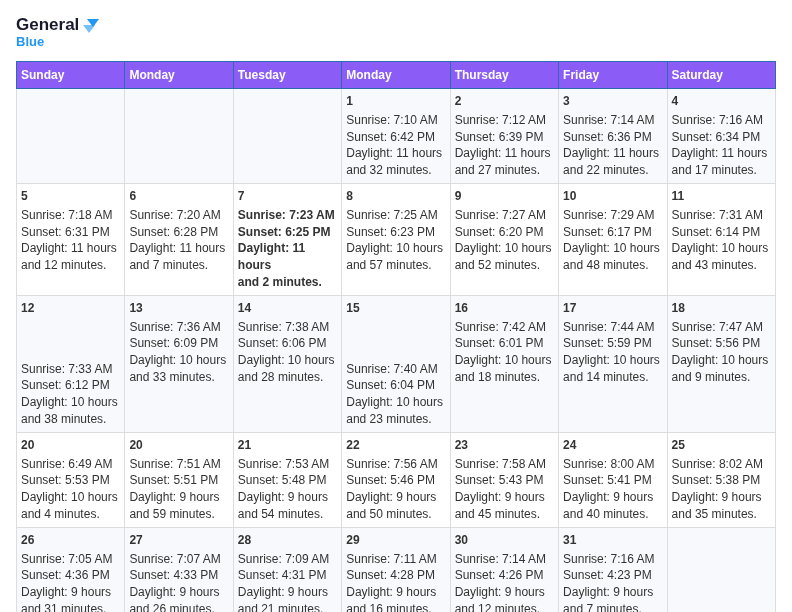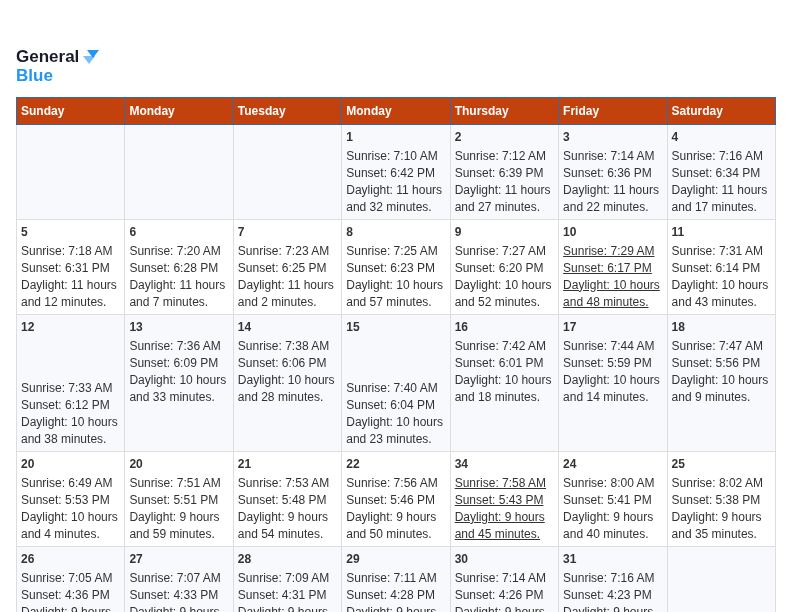--- a/index.html
+++ b/index.html
@@ -32,21 +32,21 @@
     .location {
       font-size: 14px;
       color: #555;
     }
     table {
       width: 100%;
       border-collapse: collapse;
       font-size: 11px;
     }
     thead th {
-      background-color: #c2410c;
+      background-color: #8b5cf6;
       color: #fff;
       padding: 6px 4px;
       text-align: left;
       font-size: 12px;
       font-weight: bold;
       border: 1px solid #2d6aaf;
     }
     tbody tr {
       border-bottom: 1px solid #ddd;
     }
@@ -79,28 +79,28 @@
     tbody tr:nth-child(odd) .empty-cell {
       background: #f7f9fc !important;
     }
   </style>
 </head>
 <body>
 
 <div class="header">
   <div class="logo">
   <div style="display:flex;flex-direction:column;line-height:1.1;">
-    <div style="display:flex;align-items:flex-start;margin-top:32px;">
+    <div style="display:flex;align-items:flex-end;">
       <span style="font-size:17px;font-weight:bold;color:#1a1a2e;">General</span>
       <svg width="18" height="18" viewBox="0 0 18 18" style="margin-left:2px;">
         <polygon points="6,2 18,2 12,10" fill="#2196F3"></polygon>
         <polygon points="2,8 14,8 8,16" fill="#2196F3" opacity="0.6"></polygon>
       </svg>
     </div>
-    <span style="font-size:17px;font-weight:bold;color:#2196F3;">Blue</span>
+    <span style="font-size:13px;font-weight:bold;color:#2196F3;">Blue</span>
   </div>
 </div>
   <div class="title-block">
     <div class="month-title"></div>
     <div class="location"></div>
   </div>
 </div>
 
 <table>
   <thead>
@@ -158,42 +158,42 @@
         </td>
         <td>
           <span class="day-number">6</span>
           <div class="day-info" style="white-space: pre-line;">Sunrise: 7:20 AM
 Sunset: 6:28 PM
 Daylight: 11 hours
 and 7 minutes.</div>
         </td>
         <td>
           <span class="day-number">7</span>
-          <div class="day-info" style="white-space: pre-line;">Sunrise: 7:23 AM
+          <div class="day-info" style="white-space: pre-line; font-weight: bold;">Sunrise: 7:23 AM
 Sunset: 6:25 PM
 Daylight: 11 hours
 and 2 minutes.</div>
         </td>
         <td>
           <span class="day-number">8</span>
           <div class="day-info" style="white-space: pre-line;">Sunrise: 7:25 AM
 Sunset: 6:23 PM
 Daylight: 10 hours
 and 57 minutes.</div>
         </td>
         <td>
           <span class="day-number">9</span>
           <div class="day-info" style="white-space: pre-line;">Sunrise: 7:27 AM
 Sunset: 6:20 PM
 Daylight: 10 hours
 and 52 minutes.</div>
         </td>
         <td>
           <span class="day-number">10</span>
-          <div class="day-info" style="white-space: pre-line; text-decoration: underline;">Sunrise: 7:29 AM
+          <div class="day-info" style="white-space: pre-line;">Sunrise: 7:29 AM
 Sunset: 6:17 PM
 Daylight: 10 hours
 and 48 minutes.</div>
         </td>
         <td>
           <span class="day-number">11</span>
           <div class="day-info" style="white-space: pre-line;">Sunrise: 7:31 AM
 Sunset: 6:14 PM
 Daylight: 10 hours
 and 43 minutes.</div>
@@ -273,22 +273,22 @@
 and 54 minutes.</div>
         </td>
         <td>
           <span class="day-number">22</span>
           <div class="day-info" style="white-space: pre-line;">Sunrise: 7:56 AM
 Sunset: 5:46 PM
 Daylight: 9 hours
 and 50 minutes.</div>
         </td>
         <td>
-          <span class="day-number">34</span>
-          <div class="day-info" style="white-space: pre-line; text-decoration: underline;">Sunrise: 7:58 AM
+          <span class="day-number">23</span>
+          <div class="day-info" style="white-space: pre-line;">Sunrise: 7:58 AM
 Sunset: 5:43 PM
 Daylight: 9 hours
 and 45 minutes.</div>
         </td>
         <td>
           <span class="day-number">24</span>
           <div class="day-info" style="white-space: pre-line;">Sunrise: 8:00 AM
 Sunset: 5:41 PM
 Daylight: 9 hours
 and 40 minutes.</div>

